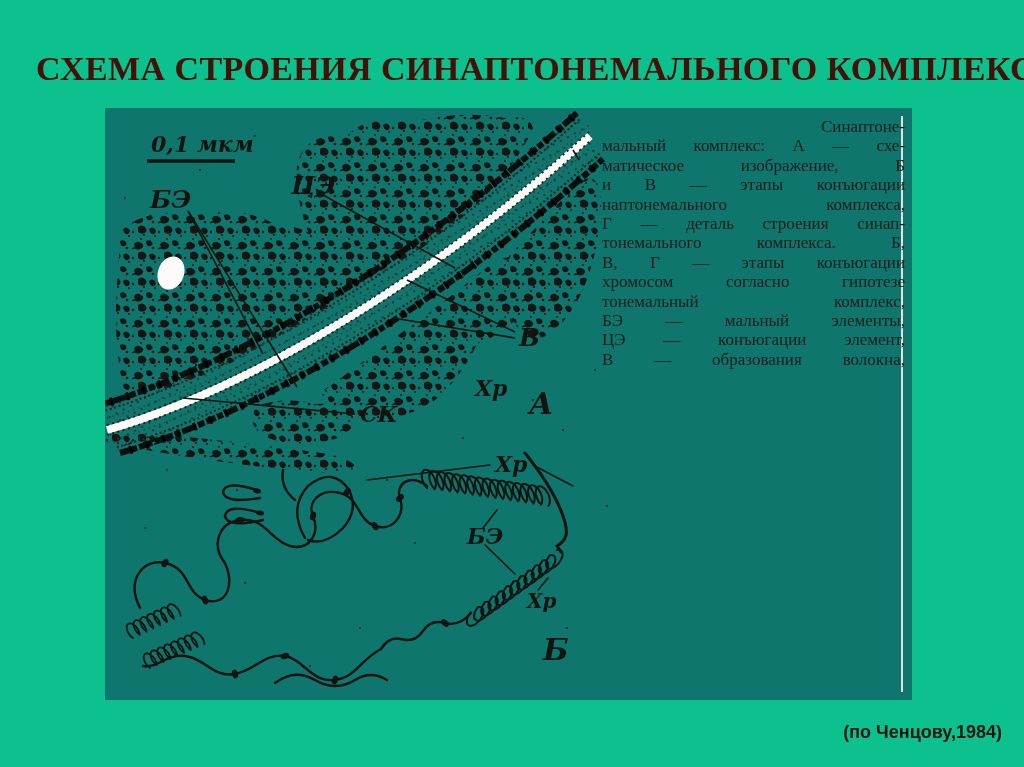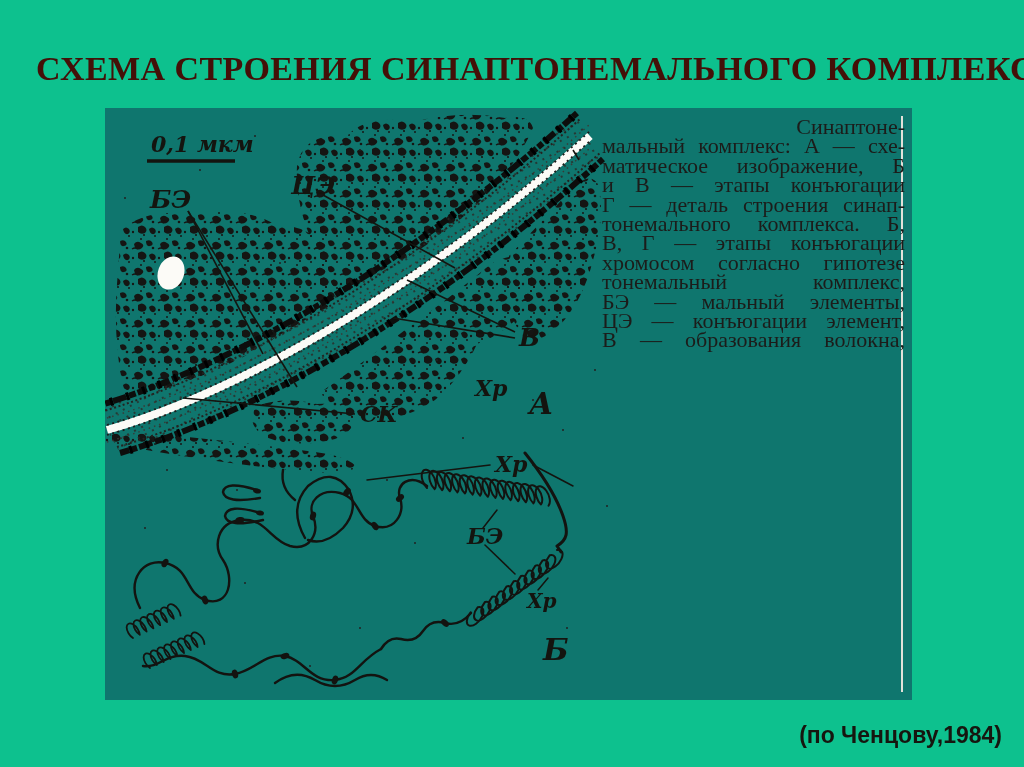--- a/index.html
+++ b/index.html
@@ -15,29 +15,29 @@
     font-family:"Liberation Serif",serif;
   }
   .panel{
     position:absolute;left:105px;top:108px;width:807px;height:592px;
     background:#0f766e;
     text-decoration:underline;
   }
   .panel svg{position:absolute;left:0;top:0;}
   .caption{
     position:absolute;left:497px;top:9px;width:303px;
-    font-size:22px;line-height:19.4px;color:#1c1c1a;
+    font-size:17px;line-height:19.4px;color:#1c1c1a;
     font-family:"Liberation Serif",serif;
   }
   .caption div{text-align:justify;text-align-last:justify;}
   .caption div.first{text-align-last:right;}
   .caption div.last{text-align-last:left;}
   .attribution{
     position:absolute;left:690px;top:722px;width:312px;text-align:right;
-    font-family:"Liberation Sans",sans-serif;font-weight:bold;font-size:23px;
+    font-family:"Liberation Sans",sans-serif;font-weight:bold;font-size:18px;
     color:#16160f;
   }
   .fig-label{font-family:"DejaVu Serif",serif;font-style:italic;font-weight:bold;fill:#14140f;}
 </style>
 </head>
 <body>
 
 <div class="slide-title">СХЕМА СТРОЕНИЯ СИНАПТОНЕМАЛЬНОГО КОМПЛЕКСА</div>
 
 <div class="panel">
@@ -181,20 +181,21 @@
     </g>
 
     <line x1="797" y1="8" x2="797" y2="584" stroke="#e3e1da" stroke-width="2"></line>
   </svg>
 
   <div class="caption">
       <div class="first">Синаптоне-</div>
       <div>мальный комплекс: А — схе-</div>
       <div>матическое изображение, Б</div>
       <div>и В — этапы конъюгации</div>
+      <div>наптонемального комплекса,</div>
       <div>Г — деталь строения синап-</div>
       <div>тонемального комплекса. Б,</div>
       <div>В, Г — этапы конъюгации</div>
       <div>хромосом согласно гипотезе</div>
       <div>тонемальный комплекс,</div>
       <div>БЭ — мальный элементы,</div>
       <div>ЦЭ — конъюгации элемент,</div>
       <div>В — образования волокна,</div>
     </div>
 </div>

